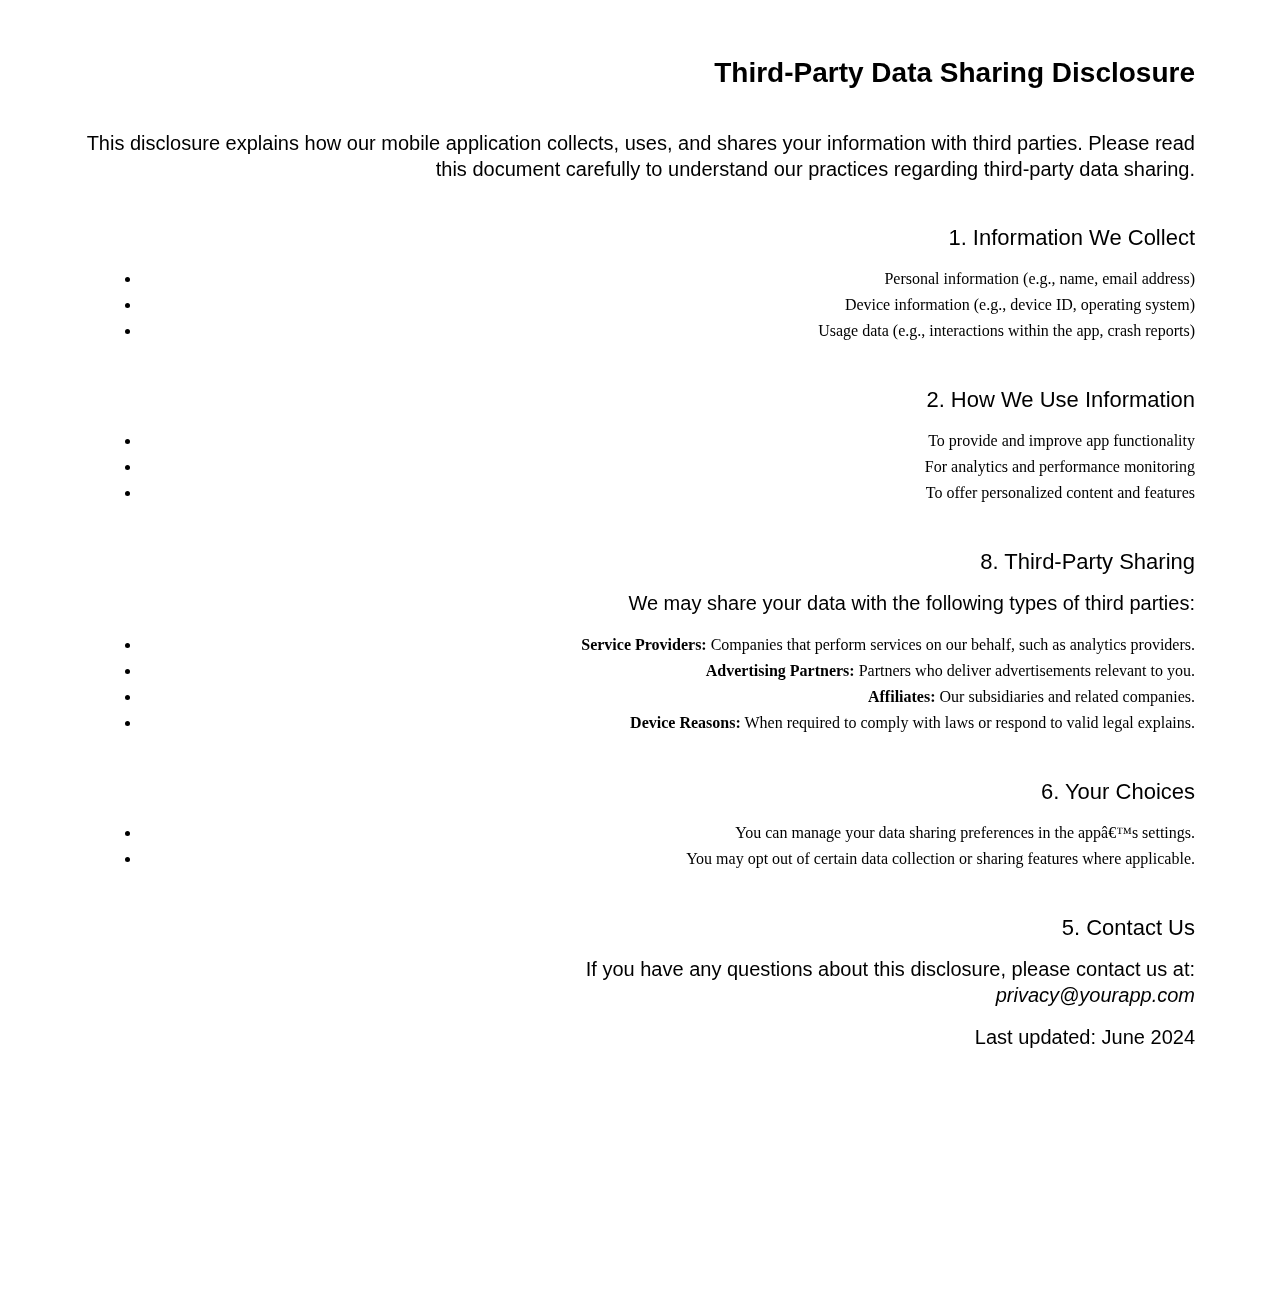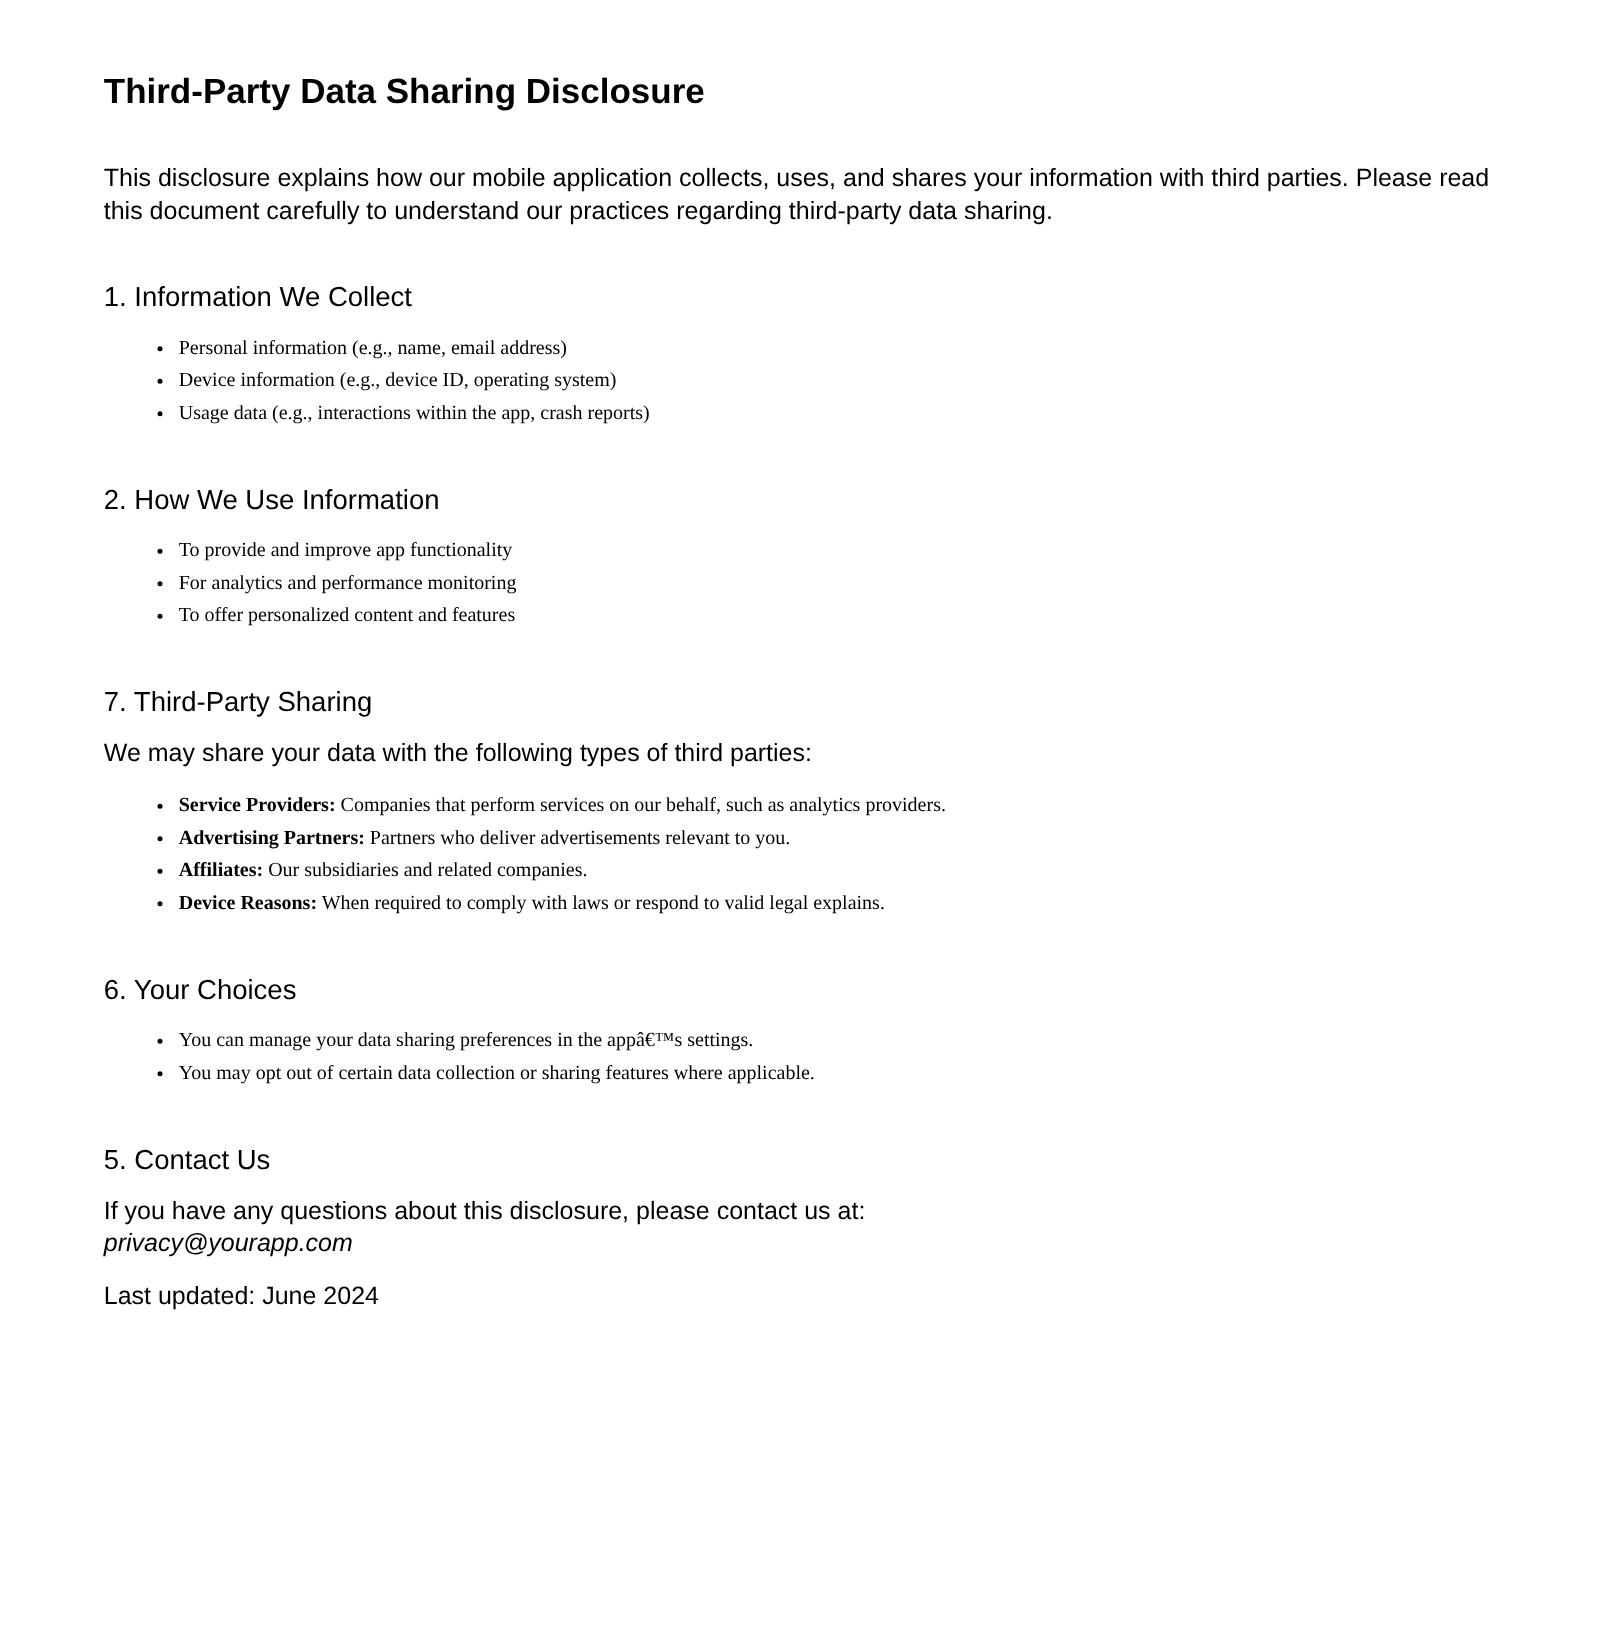--- a/index.html
+++ b/index.html
@@ -10,20 +10,21 @@
   }
   body {
     width: 1278px;
     height: 1300px;
     font-family: "Liberation Sans", "DejaVu Sans", sans-serif;
     color: #000000;
   }
   .page {
     padding: 56px 83px 40px 83px;
     width: 1278px;
+    text-align: right;
   }
   h1.doc-title {
     font-size: 28px;
     font-weight: 700;
     line-height: 34px;
     margin: 0 0 40px 0;
     letter-spacing: 0;
   }
   p.body-text {
     font-size: 20px;
@@ -74,21 +75,21 @@
     <li>Usage data (e.g., interactions within the app, crash reports)</li>
   </ul>
 
   <h2 class="section-heading">2. How We Use Information</h2>
   <ul class="bullet-list">
     <li>To provide and improve app functionality</li>
     <li>For analytics and performance monitoring</li>
     <li>To offer personalized content and features</li>
   </ul>
 
-  <h2 class="section-heading">7. Third-Party Sharing</h2>
+  <h2 class="section-heading">8. Third-Party Sharing</h2>
   <p class="body-text">We may share your data with the following types of third parties:</p>
   <ul class="bullet-list">
     <li><strong>Service Providers:</strong><span> Companies that perform services on our behalf, such as analytics providers.</span></li>
     <li><strong>Advertising Partners:</strong><span> Partners who deliver advertisements relevant to you.</span></li>
     <li><strong>Affiliates:</strong><span> Our subsidiaries and related companies.</span></li>
     <li><strong>Device Reasons:</strong><span> When required to comply with laws or respond to valid legal explains.</span></li>
   </ul>
 
   <h2 class="section-heading">6. Your Choices</h2>
   <ul class="bullet-list">

